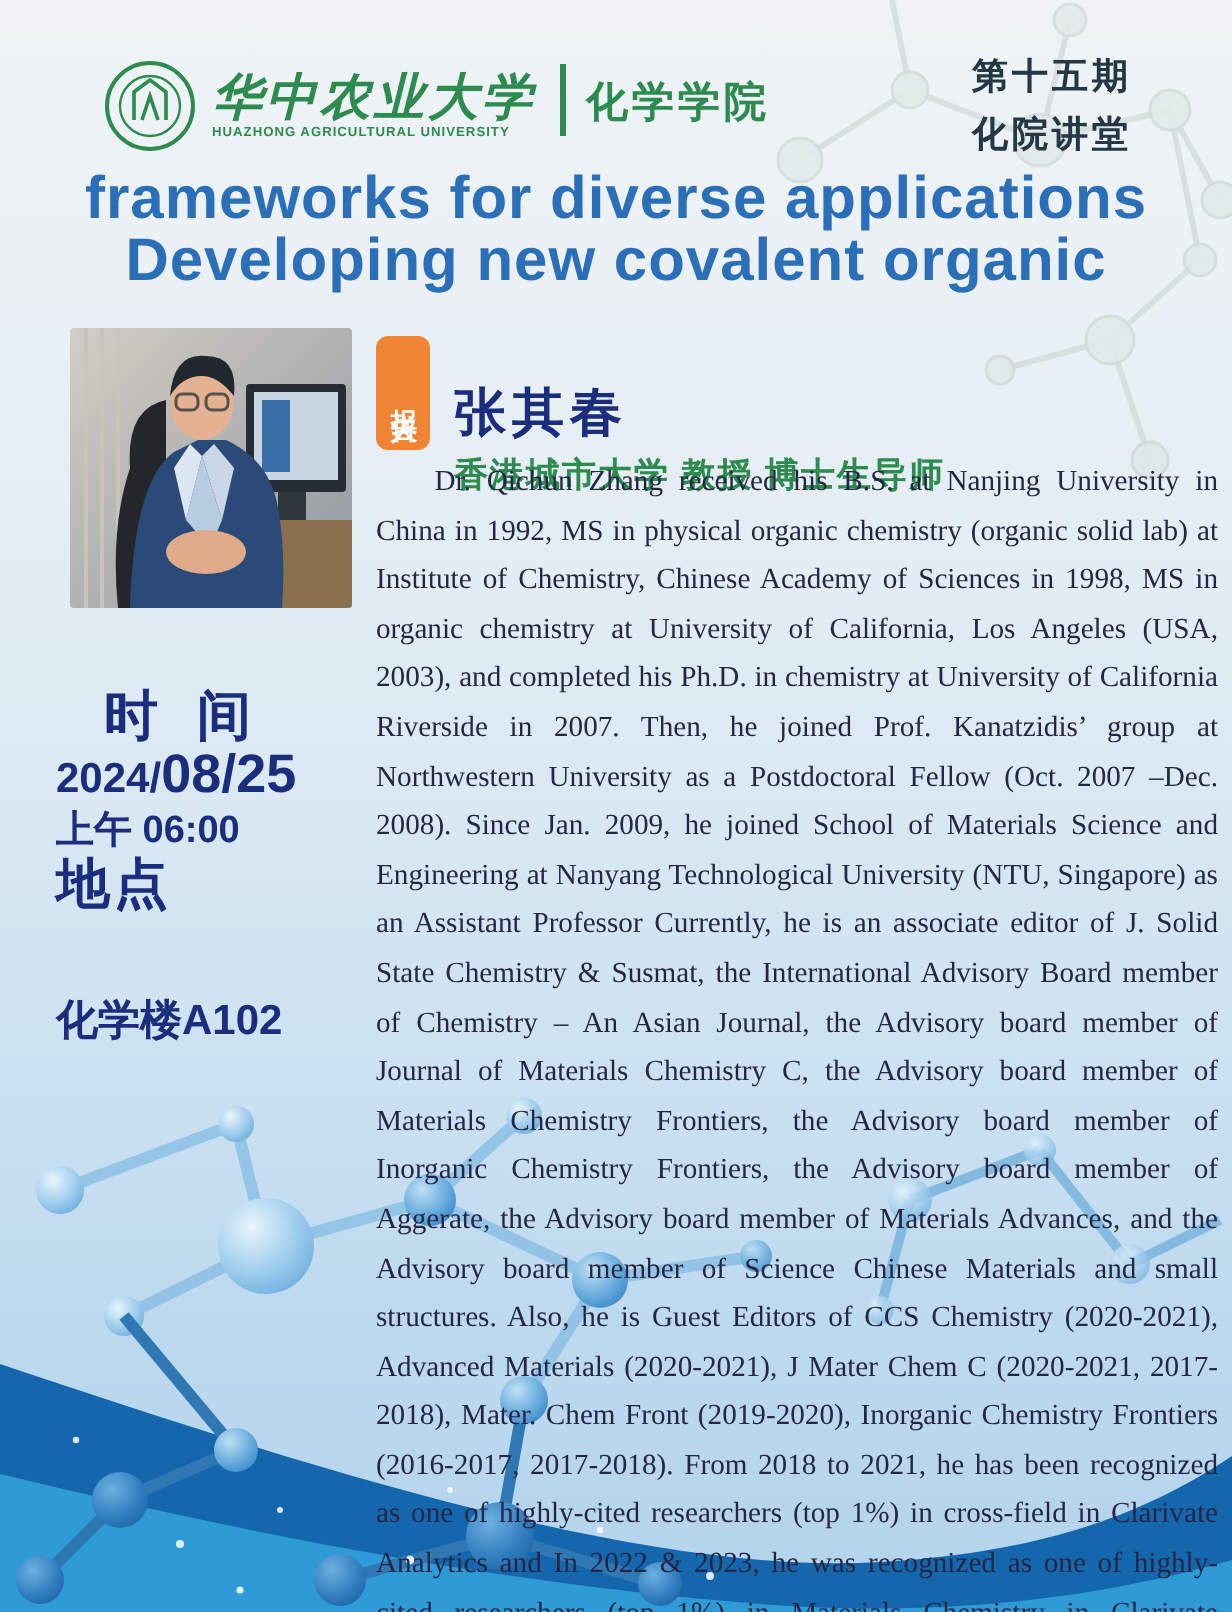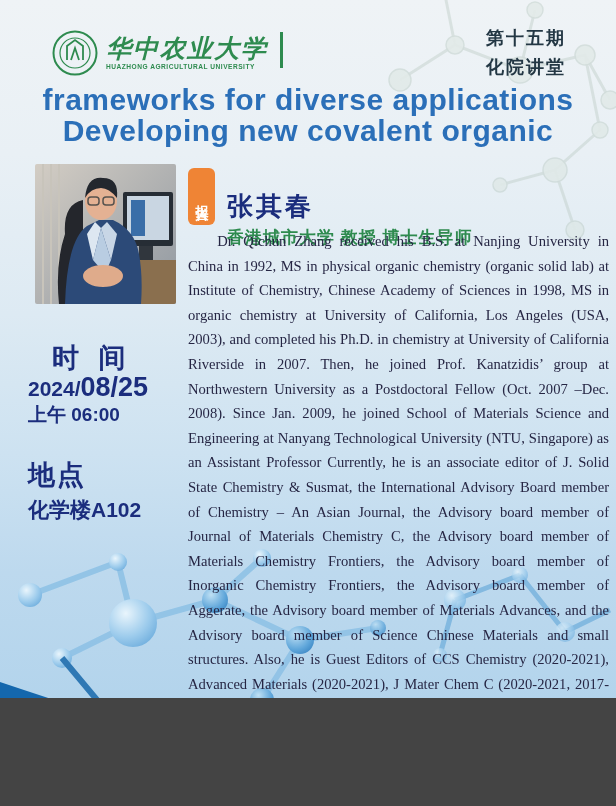--- a/index.html
+++ b/index.html
@@ -1,18 +1,18 @@
 <!DOCTYPE html>
 <html><head>
 <meta charset="utf-8">
 <style>
   html,body{margin:0;padding:0;}
   body{font-family:"Liberation Sans",sans-serif;background:#444;}
   .poster{
-    position:relative;width:616px;height:698px;overflow:hidden;margin:0 auto;
+    position:relative;width:616px;height:806px;overflow:hidden;margin:0 auto;
     background:linear-gradient(180deg,#eff3f6 0%,#e9f0f5 22%,#ddeaf3 45%,#cde2f1 65%,#bdd9ee 82%,#b3d4ec 100%);
   }
   
   .logo-row{position:absolute;left:52px;top:30px;display:flex;align-items:center;}
   .emblem{width:46px;height:46px;flex:0 0 auto;}
   .uni-block{margin-left:8px;display:flex;flex-direction:column;}
   .uni-cn{font-family:"DejaVu Serif",serif;font-weight:bold;font-style:italic;
     color:#2e8b4f;font-size:25px;line-height:26px;letter-spacing:2px;}
   .uni-en{color:#2e8b4f;font-size:6.6px;font-weight:bold;letter-spacing:.5px;margin-top:1px;}
   .divider{width:3px;height:36px;background:#2e8b4f;margin:0 10px 6px 12px;}
@@ -33,21 +33,21 @@
   .speaker-affil{color:#2e8b4f;font-size:17px;font-weight:bold;letter-spacing:1px;margin-top:6px;}
   
   .bio{position:absolute;left:188px;top:229px;width:421px;
     font-family:"Liberation Serif",serif;font-size:14.6px;line-height:24.6px;
     color:#262644;text-align:justify;}
   .bio p{margin:0;text-indent:2em;}
   
   .sched{position:absolute;left:28px;top:0;color:#1b2d7d;}
   .sched-label{position:absolute;left:0;font-size:27px;font-weight:bold;letter-spacing:6px;white-space:nowrap;}
   .lbl-time{top:340px;margin-left:24px;}
-  .lbl-loc{top:457px;letter-spacing:2px;}
+  .lbl-loc{top:424px;letter-spacing:2px;}
   .date-line{position:absolute;left:0;top:372px;white-space:nowrap;font-weight:bold;}
   .date-year{font-size:21px;}
   .date-md{font-size:27px;}
   .time-line{position:absolute;left:0;top:402px;font-size:19px;font-weight:bold;white-space:nowrap;}
   .loc-line{position:absolute;left:0;top:496px;font-size:21px;font-weight:bold;white-space:nowrap;}
   
   .waves{position:absolute;left:0;top:540px;width:616px;height:266px;pointer-events:none;}
   .wm-top{position:absolute;left:360px;top:0;width:256px;height:300px;opacity:.5;pointer-events:none;}
   .bio, .speaker-head, .sched-label,.date-line,.time-line,.loc-line,.title,.series,.logo-row{z-index:3;}
 </style>
@@ -79,20 +79,21 @@
     <svg class="emblem" viewBox="0 0 46 46">
       <circle cx="23" cy="23" r="21.5" fill="none" stroke="#2e8b4f" stroke-width="2"></circle>
       <circle cx="23" cy="23" r="15" fill="none" stroke="#2e8b4f" stroke-width="1.2"></circle>
       <path d="M15 30 L15 16 L23 10 L31 16 L31 30 M19 30 L23 18 L27 30" fill="none" stroke="#2e8b4f" stroke-width="1.8"></path>
     </svg>
     <div class="uni-block">
       <span class="uni-cn">华中农业大学</span>
       <span class="uni-en">HUAZHONG AGRICULTURAL UNIVERSITY</span>
     </div>
     <div class="divider"></div>
+    <span class="college">化学学院</span>
   </div>
 
   <div class="series">
     <div>第十五期</div>
     <div>化院讲堂</div>
   </div>
 
   <div class="title">
     <div>frameworks for diverse applications</div>
     <div>Developing new covalent organic</div>

